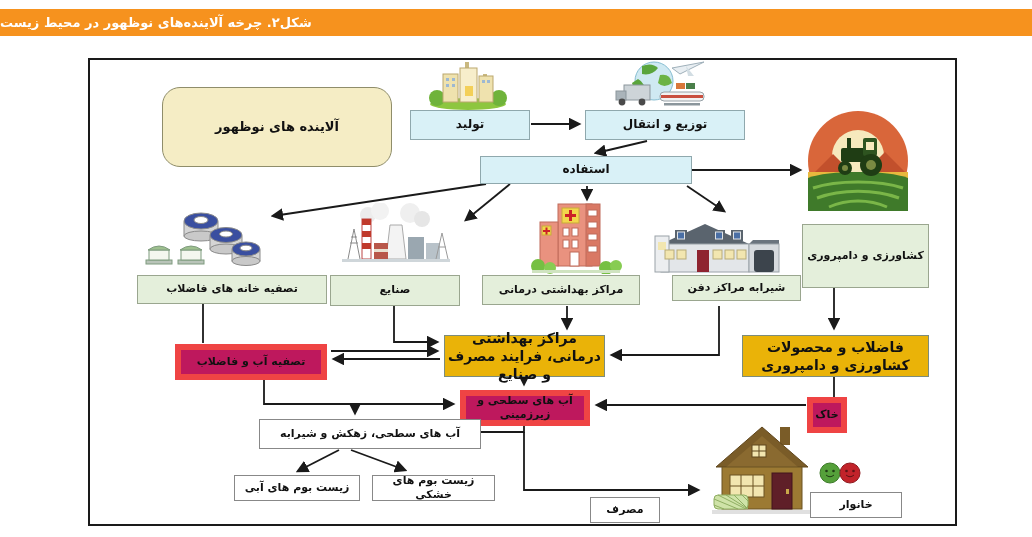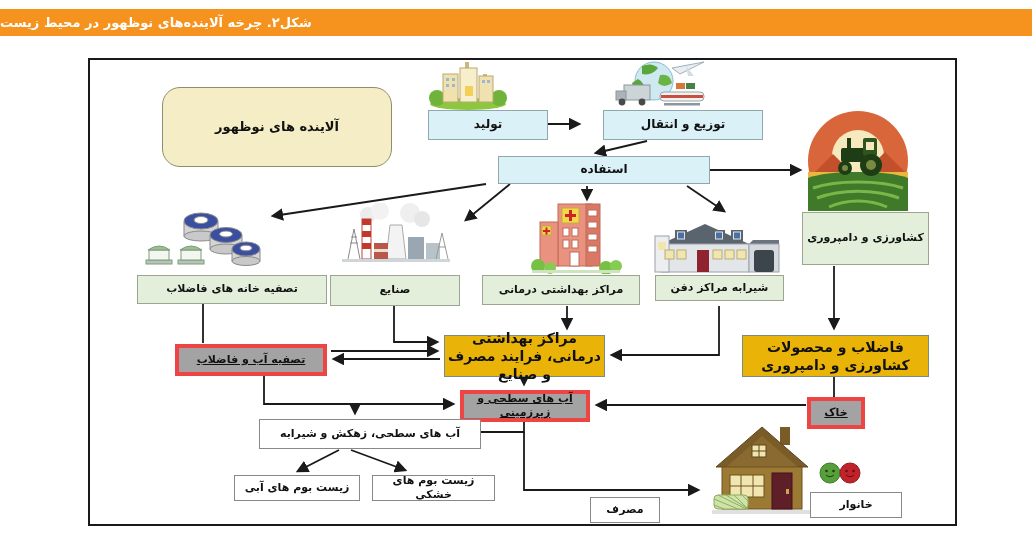--- a/index.html
+++ b/index.html
@@ -15,25 +15,25 @@
   .frame{
     position:absolute;left:88px;top:58px;width:865px;height:464px;
     border:2px solid #1a1a1a;background:#ffffff;box-sizing:content-box;
   }
   .layer{position:absolute;left:0;top:0;width:865px;height:464px;}
   .node{
     position:absolute;display:flex;align-items:center;justify-content:center;
     text-align:center;direction:rtl;font-weight:bold;color:#111111;
     line-height:1.3;box-sizing:border-box;font-size:11px;padding:12px 3px;
   }
-  .blue {background:#d9f1f7;border:1px solid #8fa8ad;margin-left:18px;}
+  .blue {background:#d9f1f7;border:1px solid #8fa8ad;}
   .cream{background:#f5edc5;border:1.5px solid #8f8d6a;border-radius:18px;font-size:13px;}
   .pale {background:#e4efdb;border:1px solid #9aa68f;}
   .green{background:#eab308;border:1px solid #7c8c7c;font-size:14px;}
-  .tan  {background:#a3a3a3;border:4px solid #ef4444;text-decoration:underline;}
+  .tan  {background:#be185d;border:6px solid #ef4444;}
   .white{background:#ffffff;border:1px solid #888888;}
   .icon{position:absolute;line-height:0;}
   svg{display:block;}
 </style>
 </head>
 <body>
 
 <div class="titlebar">
   <span>شکل۲. چرخه آلاینده‌های نوظهور در محیط زیست</span>
 </div>
@@ -272,29 +272,29 @@
   </svg>
 
   <div class="node cream" style="left:72px;top:27px;width:230px;height:80px">آلاینده های نوظهور</div>
   <div class="node blue" style="left:320px;top:50px;width:120px;height:30px;font-size:12px">تولید</div>
   <div class="node blue" style="left:495px;top:50px;width:160px;height:30px;font-size:12px">توزیع و انتقال</div>
   <div class="node blue" style="left:390px;top:96px;width:212px;height:28px;font-size:12px">استفاده</div>
 
   <div class="node pale" style="left:47px;top:215px;width:190px;height:29px">تصفیه خانه های فاضلاب</div>
   <div class="node pale" style="left:240px;top:215px;width:130px;height:31px">صنایع</div>
   <div class="node pale" style="left:392px;top:215px;width:158px;height:30px">مراکز بهداشتی درمانی</div>
-  <div class="node pale" style="left:565px;top:215px;width:129px;height:14px">شیرابه مراکز دفن</div>
-  <div class="node pale" style="left:712px;top:152px;width:127px;height:53px">کشاورزی و دامپروری</div>
+  <div class="node pale" style="left:582px;top:215px;width:129px;height:14px">شیرابه مراکز دفن</div>
+  <div class="node pale" style="left:712px;top:164px;width:127px;height:64px">کشاورزی و دامپروری</div>
 
   <div class="node tan" style="left:85px;top:284px;width:152px;height:28px">تصفیه آب و فاضلاب</div>
   <div class="node green" style="left:354px;top:275px;width:161px;height:42px">مراکز بهداشتی درمانی، فرایند مصرف و صنایع</div>
   <div class="node green" style="left:652px;top:275px;width:187px;height:42px">فاضلاب و محصولات کشاورزی و دامپروری</div>
 
   <div class="node tan" style="left:370px;top:330px;width:130px;height:20px">آب های سطحی و زیرزمینی</div>
-  <div class="node tan" style="left:717px;top:337px;width:58px;height:21px">خاک</div>
+  <div class="node tan" style="left:717px;top:337px;width:40px;height:21px">خاک</div>
 
   <div class="node white" style="left:169px;top:359px;width:222px;height:30px">آب های سطحی، زهکش و شیرابه</div>
   <div class="node white" style="left:144px;top:415px;width:126px;height:25px">زیست بوم های آبی</div>
   <div class="node white" style="left:282px;top:415px;width:123px;height:25px">زیست بوم های خشکی</div>
   <div class="node white" style="left:500px;top:437px;width:70px;height:25px">مصرف</div>
   <div class="node white" style="left:720px;top:432px;width:92px;height:24px">خانوار</div>
 
 </div>
 
 </body></html>

